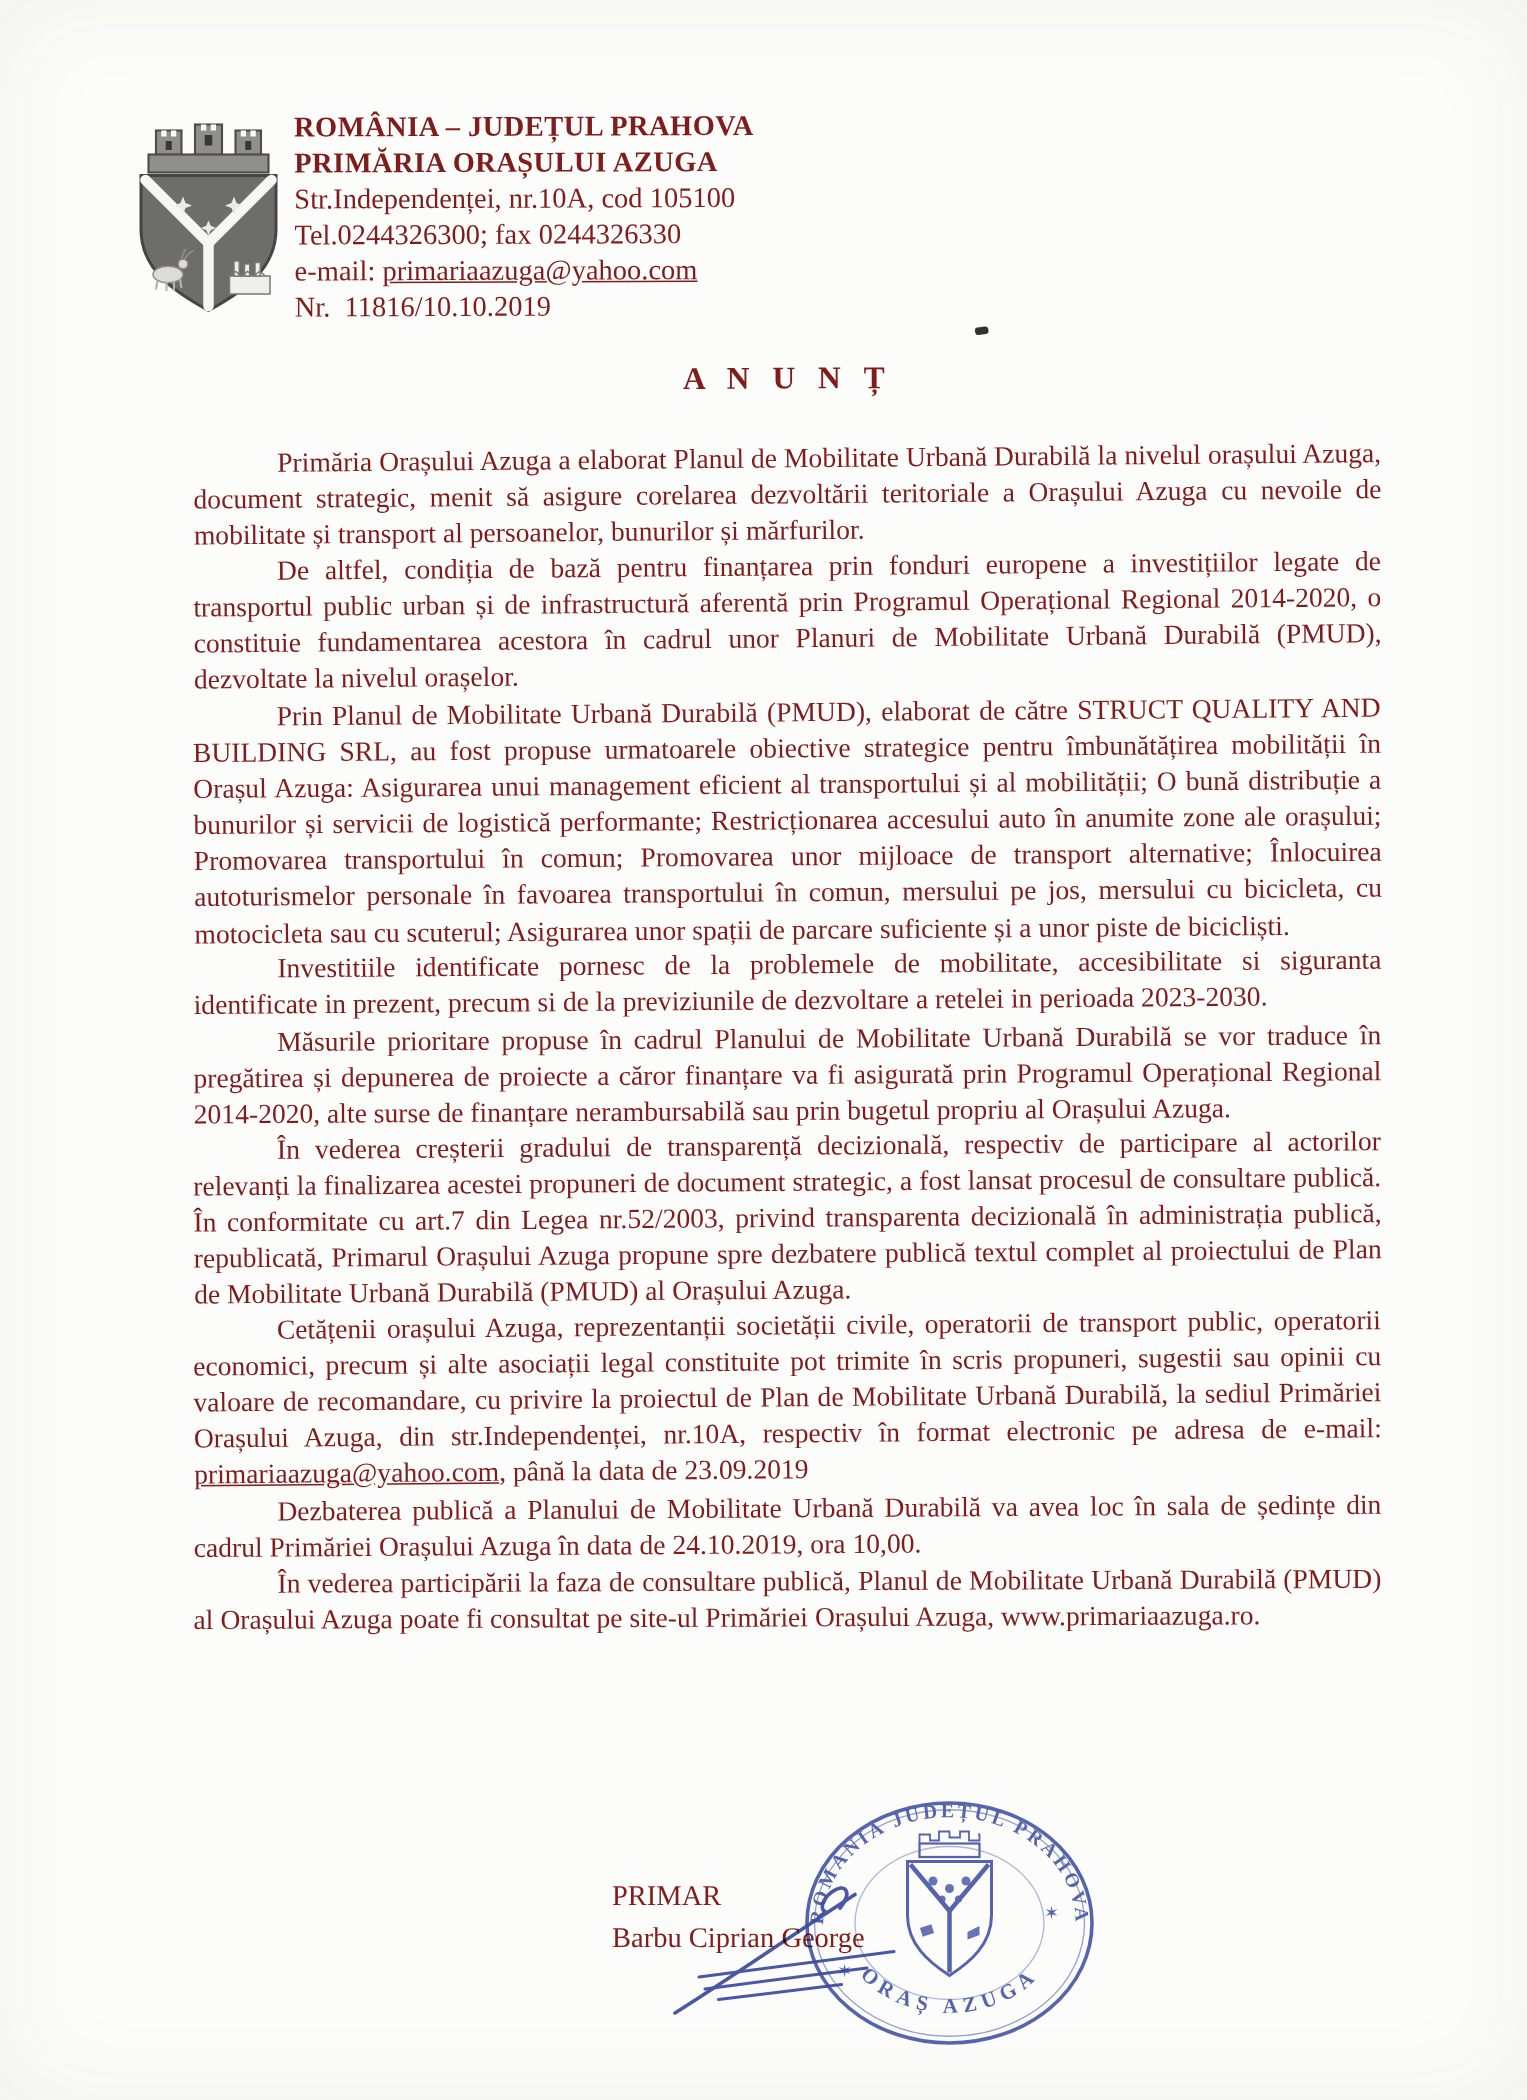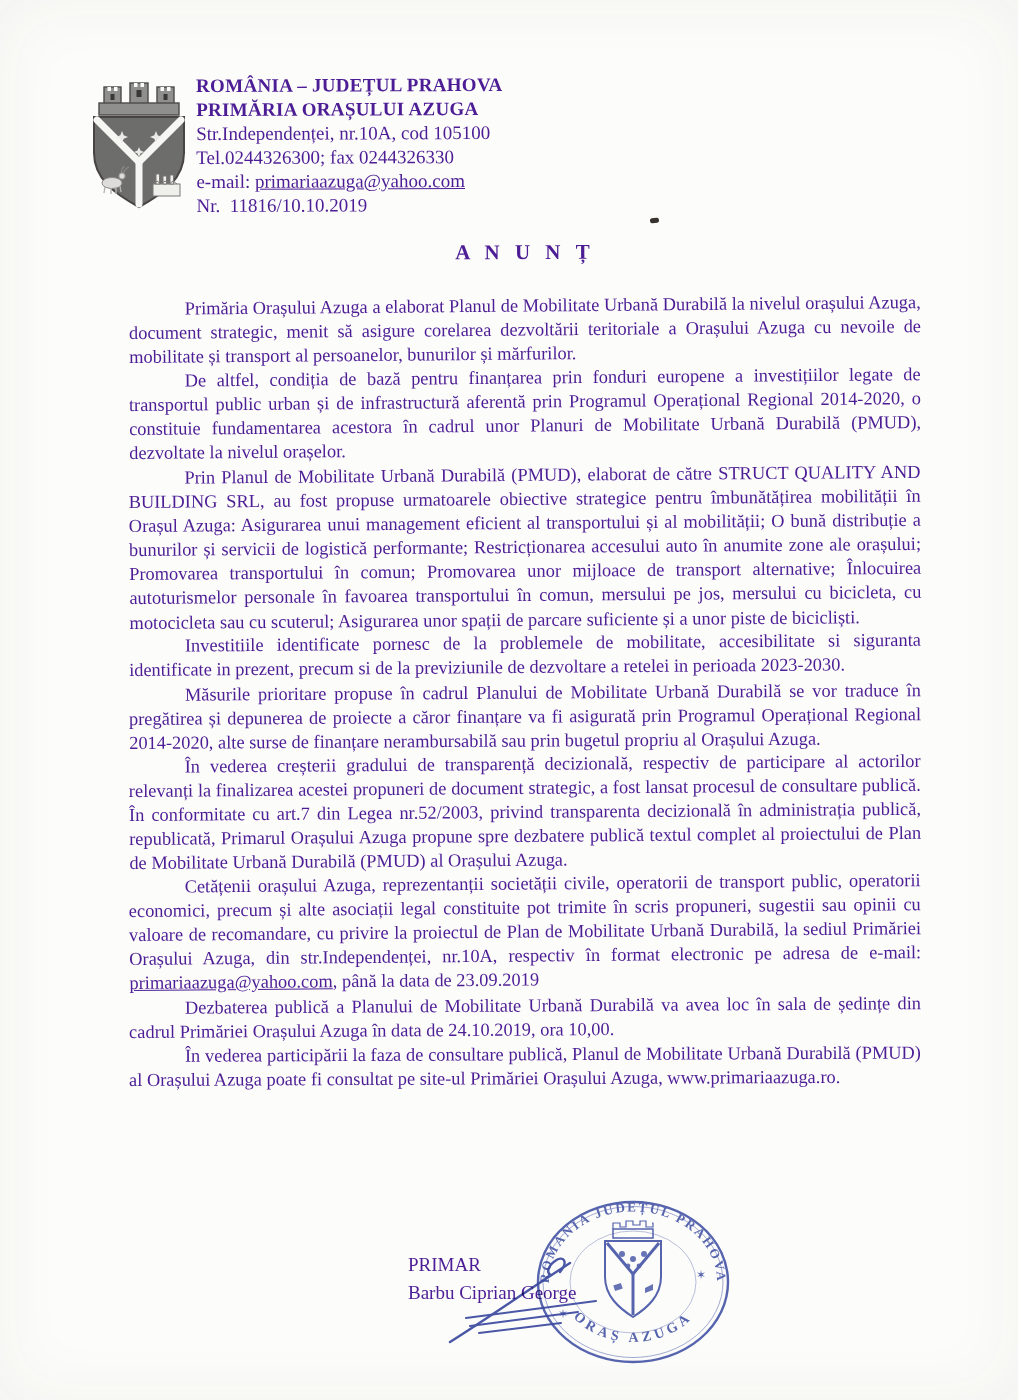--- a/index.html
+++ b/index.html
@@ -1,18 +1,18 @@
 <!DOCTYPE html>
 <html><head>
 <meta charset="utf-8">
 <style>
   html,body{margin:0;padding:0;background:#e9e9e7;}
   .page{
     position:relative;width:1018px;height:1400px;background:#fcfcfa;
-    font-family:"Liberation Serif", serif;color:#4c1d95;overflow:hidden;
+    font-family:"Liberation Serif", serif;color:#7f1d1d;overflow:hidden;
     box-shadow:inset 0 0 70px rgba(60,55,45,.05);
   }
   .coa{position:absolute;left:84px;top:80px;width:110px;height:132px;}
   .letterhead{position:absolute;left:196px;top:74px;font-size:19px;line-height:24px;transform:rotate(-.2deg);transform-origin:left top;}
   .h-bold{font-weight:bold;letter-spacing:.3px;}
   .email{text-decoration:underline;}
   .pre{white-space:pre-wrap;}
   .title{position:absolute;left:130px;top:240px;width:790px;margin:0;text-align:center;
     font-size:21px;font-weight:bold;letter-spacing:5px;transform:rotate(-.25deg);}
   .doc-body{position:absolute;left:129px;top:297px;width:792px;font-size:18.4px;line-height:24.1px;text-align:justify;}

